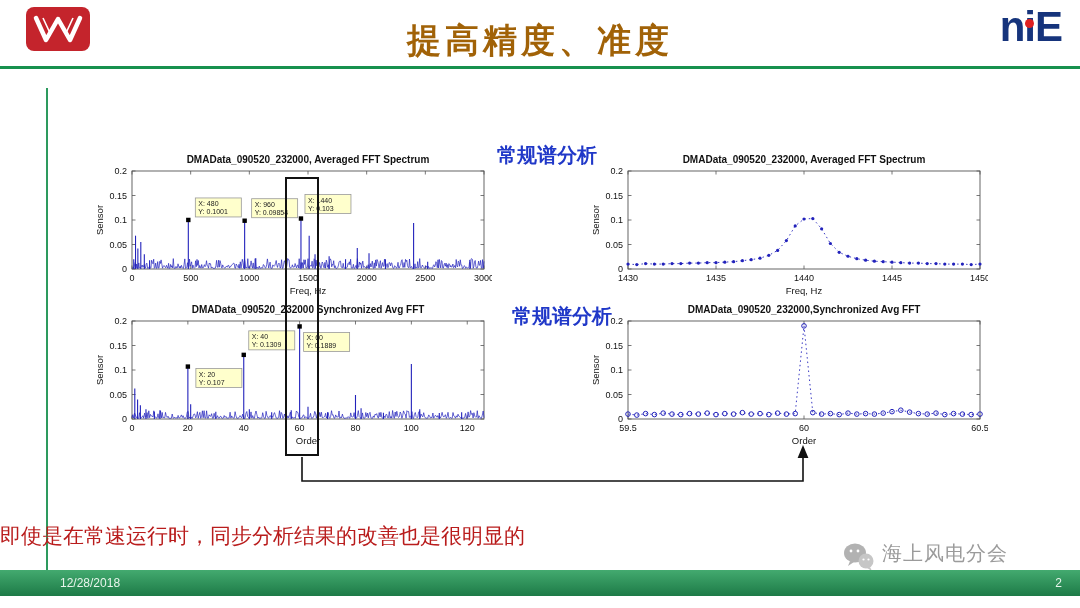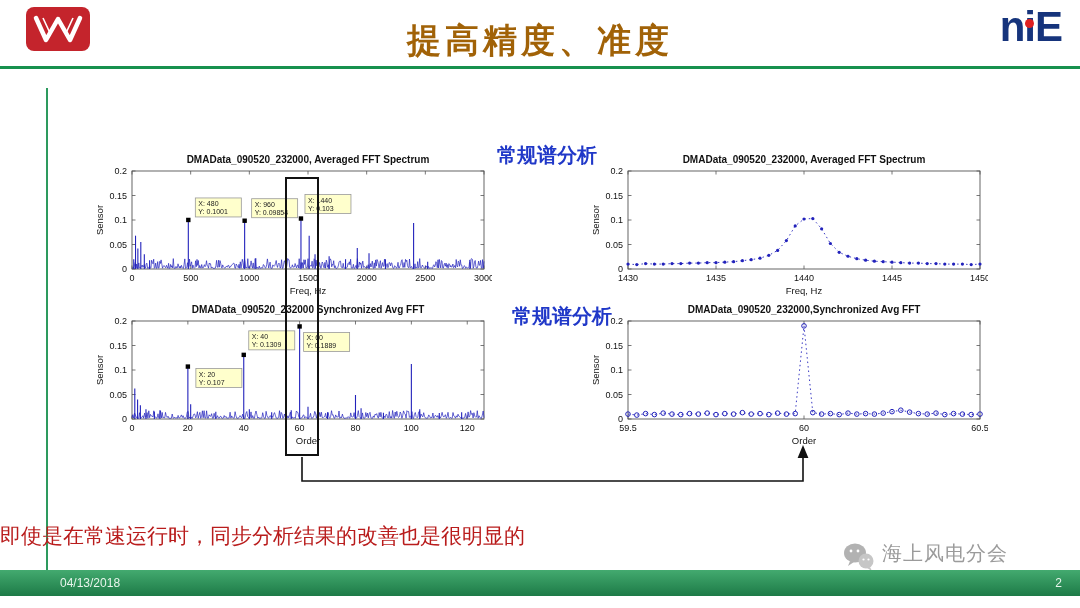--- a/index.html
+++ b/index.html
@@ -375,15 +375,15 @@
     <circle cx="16" cy="11" r="1.4" fill="#ffffff"></circle>
     <circle cx="24" cy="21" r="7.5" fill="#c6c6c6"></circle>
     <path d="M28 27 L30 31 L25 28 Z" fill="#c6c6c6"></path>
     <circle cx="21.5" cy="19.5" r="1.1" fill="#ffffff"></circle>
     <circle cx="26.5" cy="19.5" r="1.1" fill="#ffffff"></circle>
   </svg>
   <span>海上风电分会</span>
 </div>
 
 <div class="footer">
-  <span class="date">04/13/2018</span>
+  <span class="date">12/28/2018</span>
   <span class="page">2</span>
 </div>
 
 </body></html>

